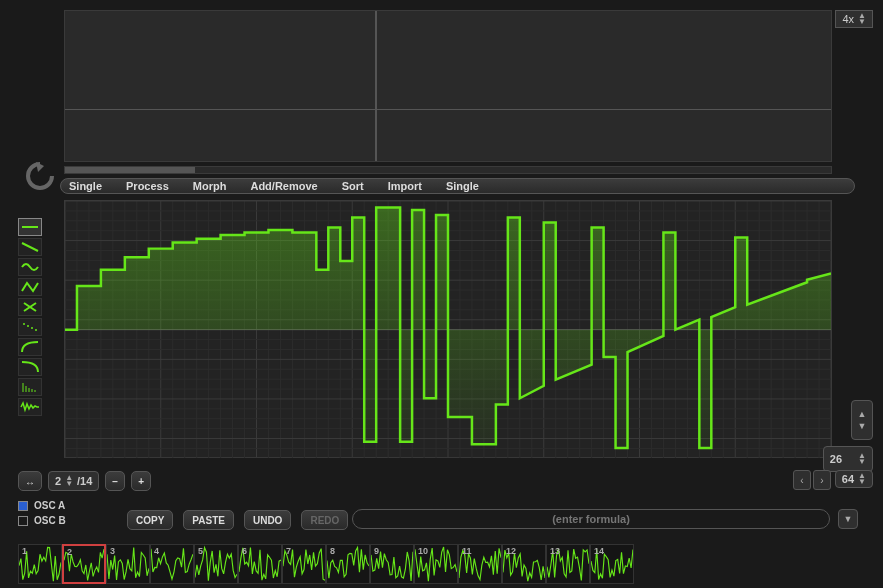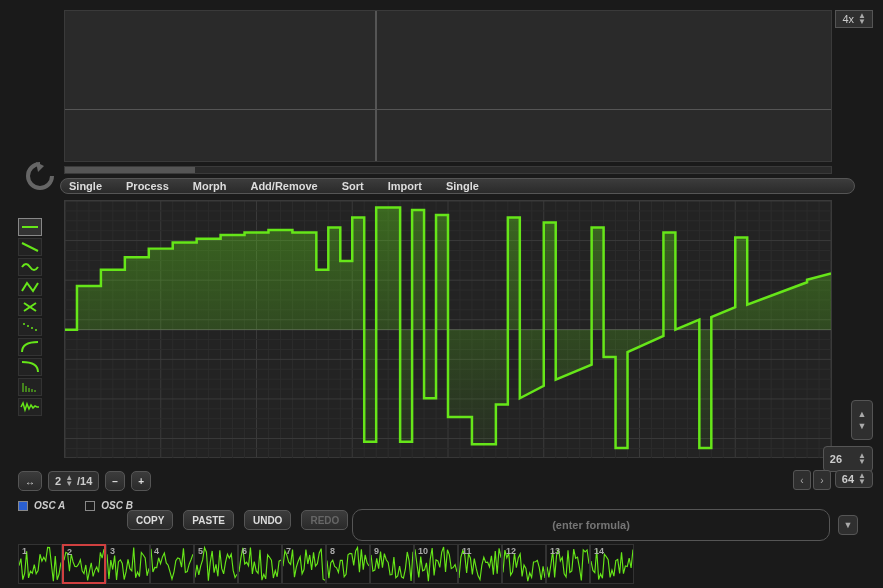--- a/index.html
+++ b/index.html
@@ -23,27 +23,27 @@
 .editor-grid { position:absolute; inset:0; }
 .side-stepper { position:absolute; right:10px; width:22px; height:40px; background:#2f2f2f; border:1px solid #555; display:flex; flex-direction:column; align-items:center; justify-content:center; border-radius:4px; }
 .side-stepper.up { top:400px; }
 .side-stepper .arr { font-size:9px; line-height:12px; color:#aaa; }
 .grid-count { position:absolute; right:10px; top:446px; background:#2f2f2f; border:1px solid #555; padding:6px 6px; font-weight:bold; display:flex; align-items:center; gap:16px; border-radius:4px; }
 .bottom-row { position:absolute; left:18px; top:470px; right:10px; height:22px; display:flex; align-items:center; gap:6px; }
 .btn { background:linear-gradient(#3c3c3c,#2a2a2a); border:1px solid #555; border-radius:5px; height:20px; padding:0 8px; font-weight:bold; color:#ddd; font-size:10px; display:flex; align-items:center; cursor:pointer; }
 .btn.icon { padding:0 6px; }
 .btn.disabled { color:#666; }
 .frame-box { background:#2f2f2f; border:1px solid #555; border-radius:4px; height:20px; padding:0 6px; font-weight:bold; display:flex; align-items:center; gap:4px; }
-.osc-row { position:absolute; left:18px; top:500px; display:flex; gap:20px;font-style:italic; }
+.osc-row { position:absolute; left:18px; top:500px; display:flex; flex-direction:column; gap:4px; }
 .osc-item { display:flex; align-items:center; gap:6px; font-size:10px; font-weight:bold; }
 .osc-swatch { width:10px; height:10px; border:1px solid #888; }
 .osc-swatch.active { background:#2a5fd0; }
 .action-row { position:absolute; left:80px; top:510px; display:flex; gap:10px;margin-left:47px; }
 .formula-row { position:absolute; left:352px; top:509px; right:25px; display:flex; gap:8px; align-items:center; }
-.formula-input { flex:1; background:#1a1a1a; border:1px solid #555; border-radius:10px; height:32px; text-align:center; color:#888; font-weight:bold; font-size:11px; }
+.formula-input { flex:1; background:#1a1a1a; border:1px solid #555; border-radius:10px; height:20px; text-align:center; color:#888; font-weight:bold; font-size:11px; }
 .dropdown-caret { width:20px; height:20px; background:#2f2f2f; border:1px solid #555; border-radius:4px; display:flex; align-items:center; justify-content:center; }
 .nav-arrows { position:absolute; right:52px; top:470px; display:flex; gap:2px; }
 .nav-btn { width:18px; height:20px; background:#2f2f2f; border:1px solid #555; border-radius:3px; display:flex; align-items:center; justify-content:center; font-size:10px; color:#aaa; }
 .grid64 { position:absolute; right:10px; top:470px; background:#2f2f2f; border:1px solid #555; padding:2px 6px; font-weight:bold; display:flex; gap:4px; border-radius:4px; }
 .frames-strip { position:absolute; left:18px; bottom:0; right:10px; height:44px; display:flex; gap:0; background:#1a1a1a; }
 .frame-thumb { width:44px; height:40px; border:1px solid #333; background:#151515; position:relative; overflow:hidden; }
 .frame-thumb.selected { border:2px solid #d04040; }
 .frame-thumb .num { position:absolute; top:1px; left:3px; font-size:9px; color:#aaa; font-weight:bold; z-index:2; }
 .frame-thumb svg { position:absolute; inset:0; }
 .move-handle { position:absolute; right:220px; bottom:20px; color:#555; font-size:14px; }

